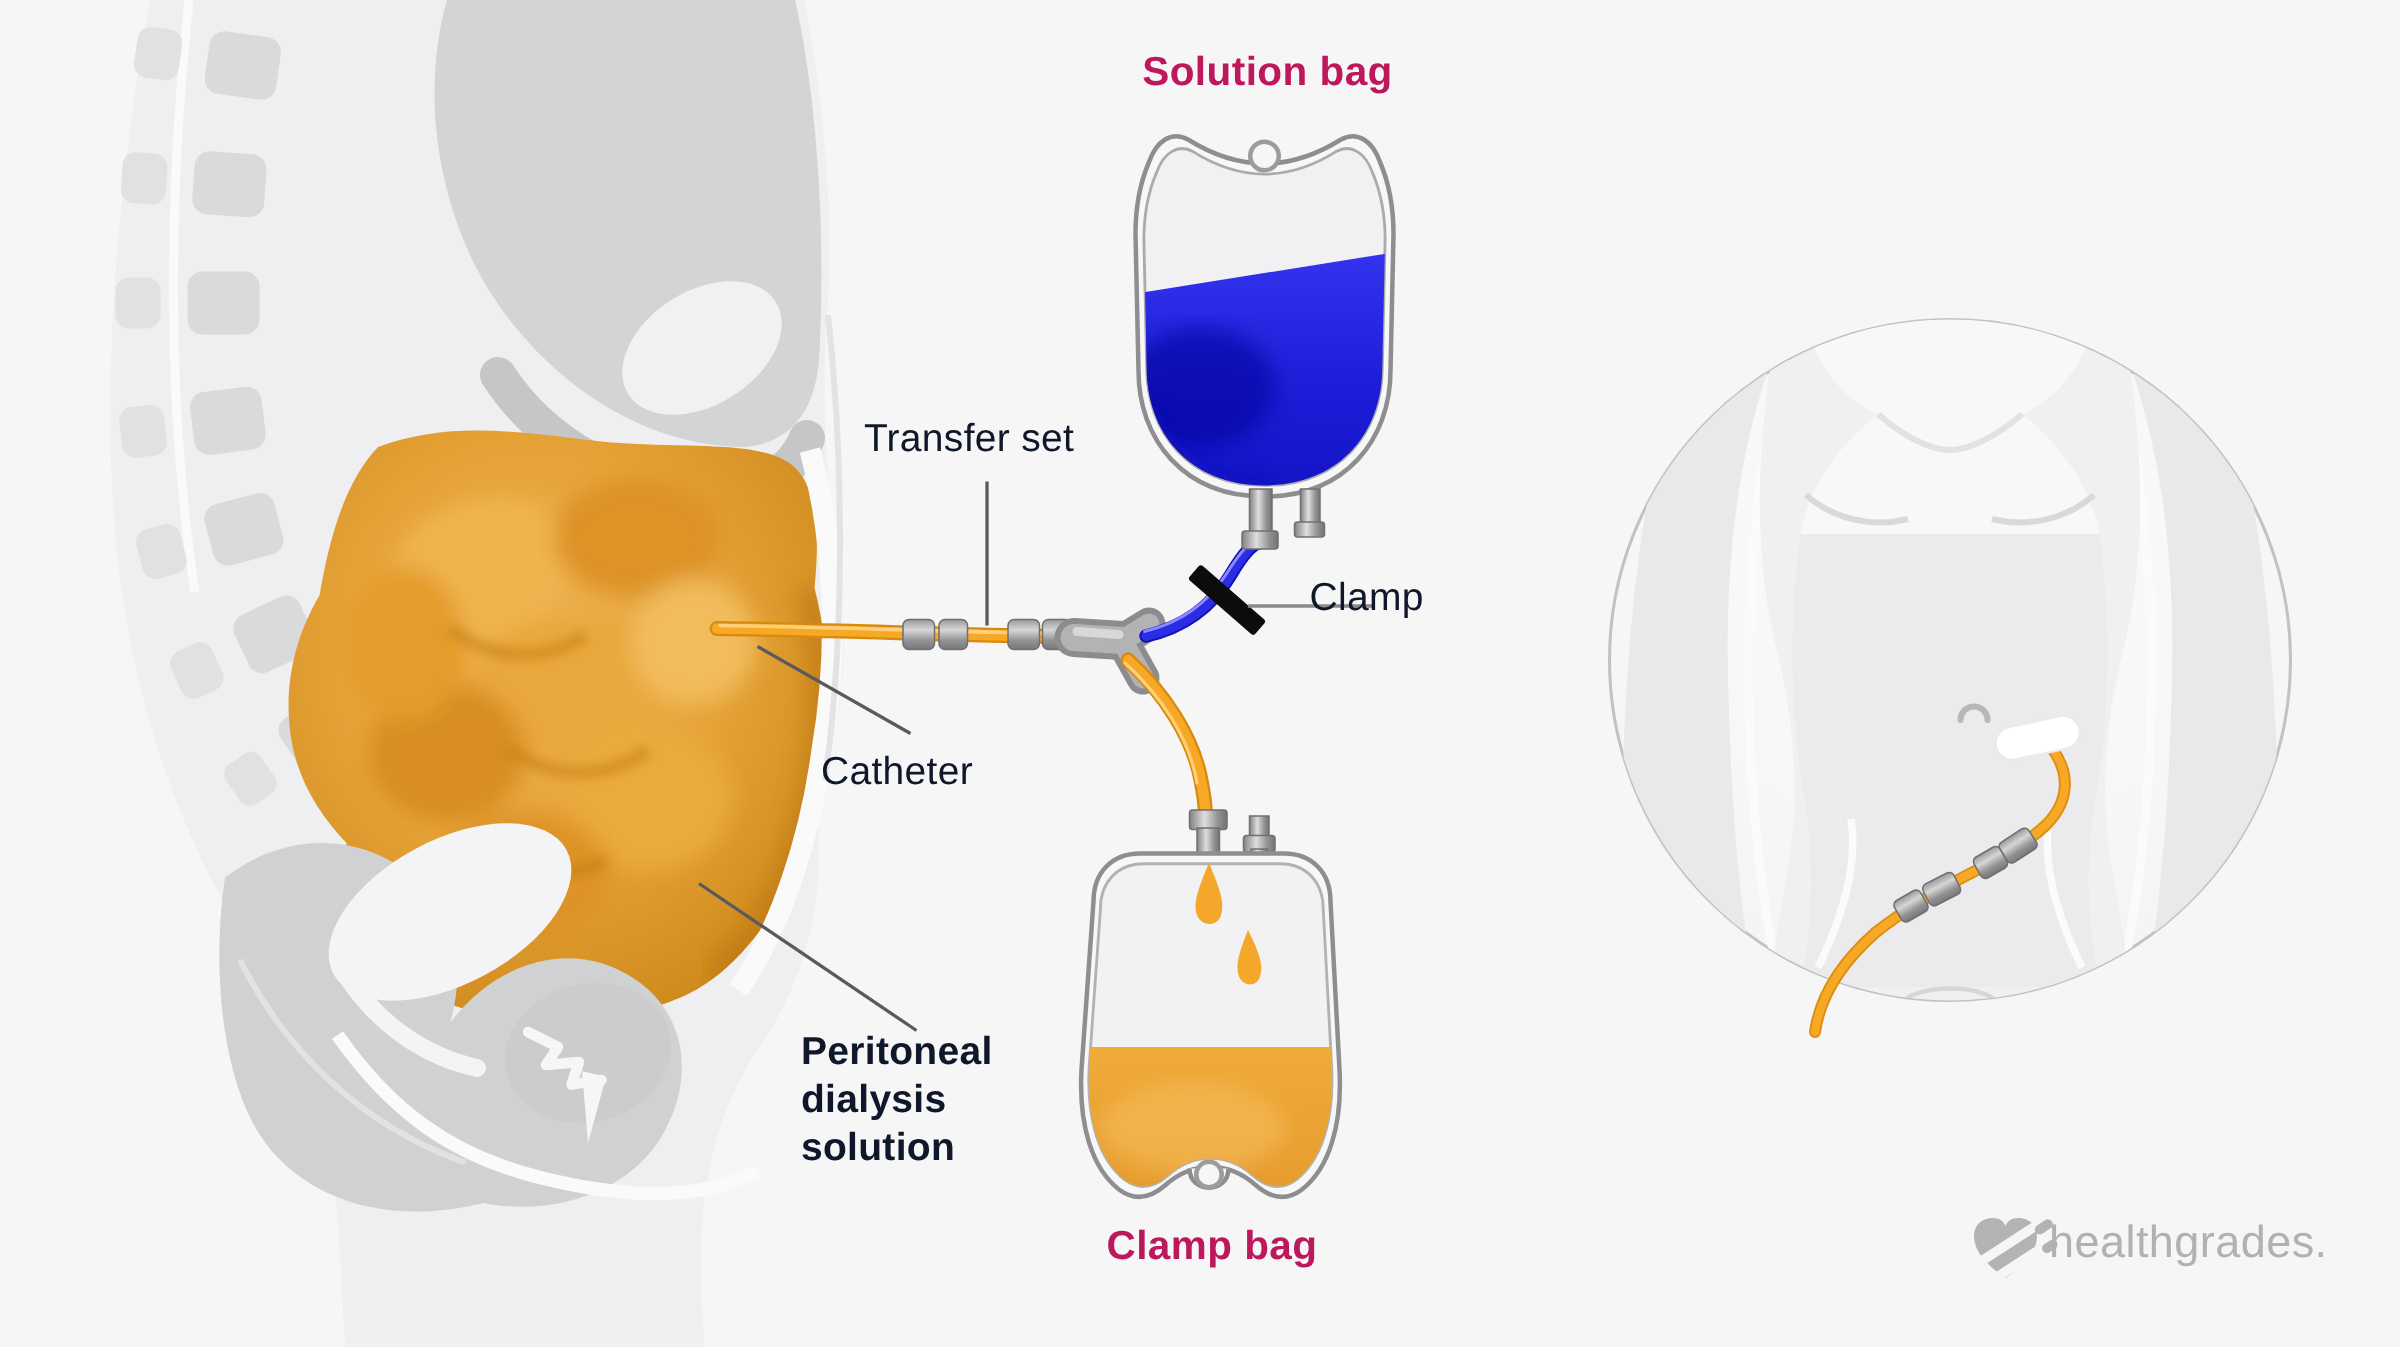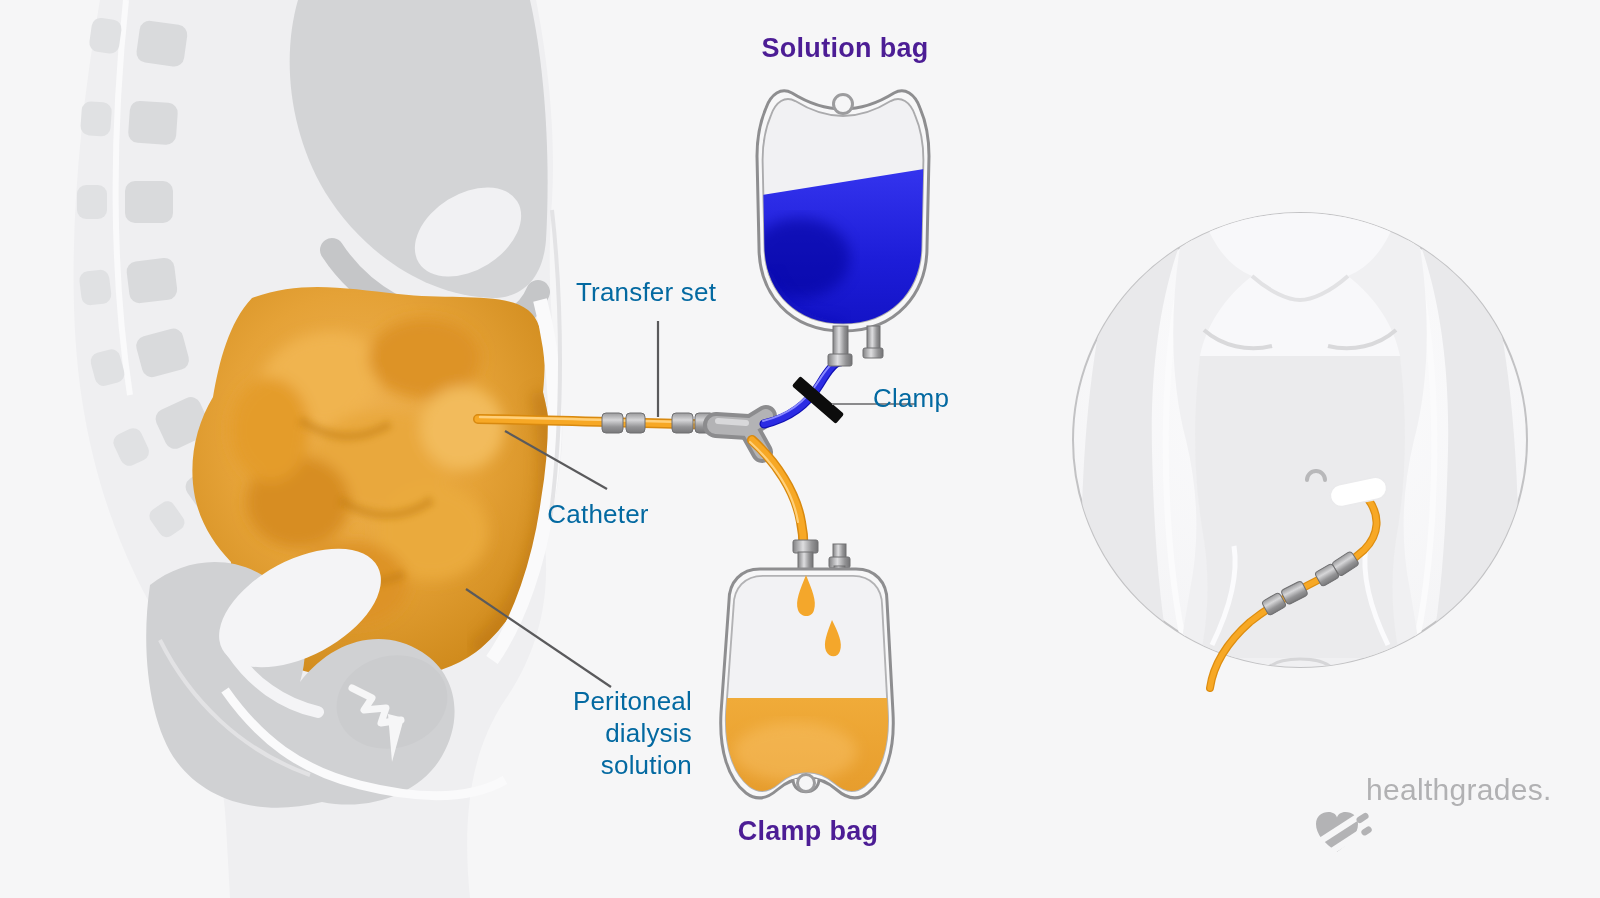--- a/index.html
+++ b/index.html
@@ -6,29 +6,29 @@
   body{
     width:1600px;height:898px;
     background:#f6f6f7;
     font-family:"Liberation Sans","DejaVu Sans",sans-serif;
     position:relative;overflow:hidden;
   }
   .stage{position:absolute;left:0;top:0;width:1600px;height:898px;}
   svg.art{position:absolute;left:0;top:0;}
   .lbl{
     position:absolute;
-    color:#0369a1;
+    color:#0f172a;
     font-size:26px;
     font-weight:500;
     letter-spacing:.2px;
     white-space:nowrap;
     transform:translate(-50%,-50%);
   }
-  .lbl.bold{font-weight:700;font-size:27px;color:#4c1d95;letter-spacing:.3px;}
-  .lbl.multiline{white-space:normal;text-align:right;width:158px;line-height:1.24;}
+  .lbl.bold{font-weight:700;font-size:27px;color:#be185d;letter-spacing:.3px;}
+  .lbl.multiline{white-space:normal;text-align:left;width:158px;line-height:1.24;font-weight:bold;}
   .lbl.left-anchor{transform:translate(0,-50%);}
   .logo-text{
     position:absolute;
     color:#b1b1b3;
     font-size:30px;
     font-weight:500;
     letter-spacing:.3px;
     transform:translate(0,-50%);
     white-space:nowrap;
   }
@@ -333,15 +333,15 @@
 <div class="lbl" style="left:646px;top:292px;">Transfer set</div>
 
 <div class="lbl left-anchor" style="left:873px;top:398px;">Clamp</div>
 
 <div class="lbl" style="left:598px;top:514px;text-align:right;">Catheter</div>
 
 <div class="lbl multiline" style="left:613px;top:733px;">Peritoneal dialysis solution</div>
 
 <div class="lbl bold" style="left:808px;top:831px;">Clamp bag</div>
 
-<div class="logo-text" style="left:1366px;top:790px;">healthgrades.</div>
+<div class="logo-text" style="left:1366px;top:829px;">healthgrades.</div>
 
 </div>
 
 </body></html>

